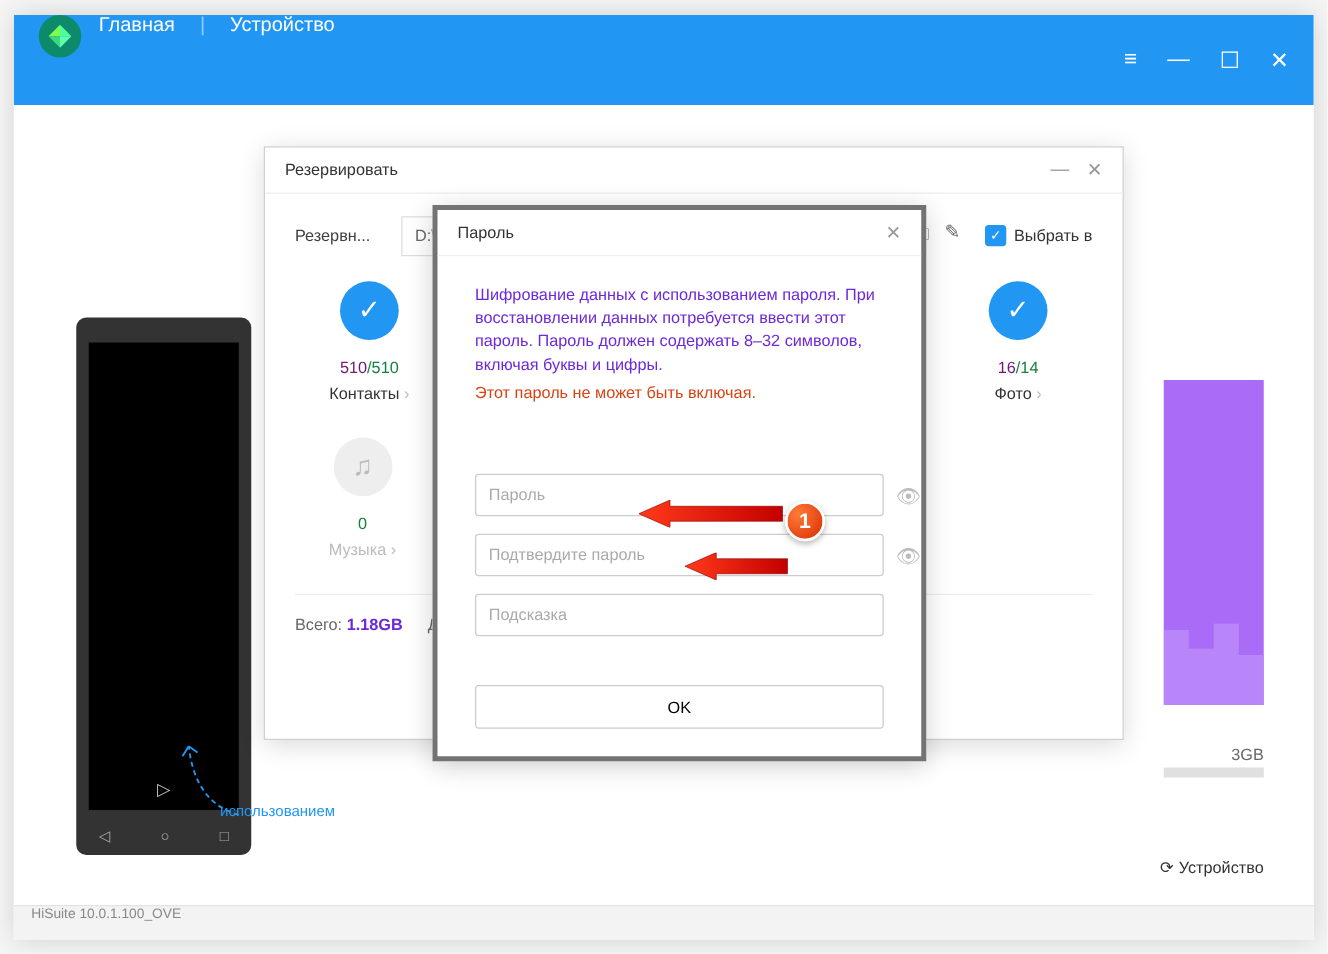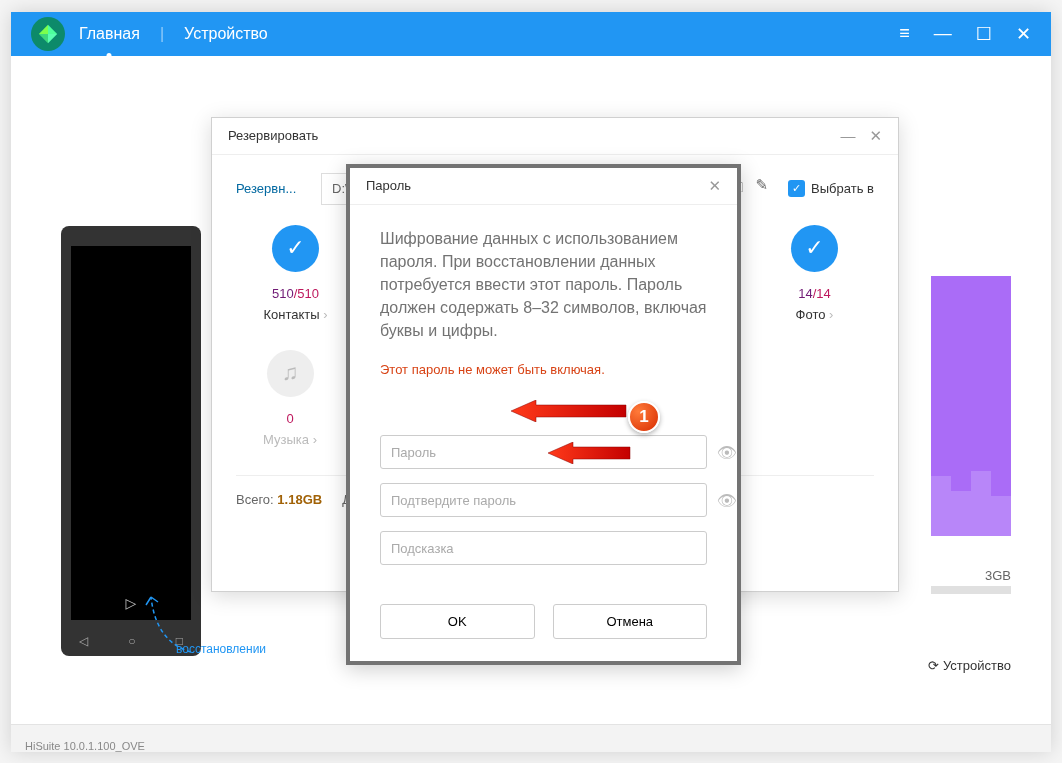--- a/index.html
+++ b/index.html
@@ -1,65 +1,65 @@
 <!DOCTYPE html>
 <html><head>
 <meta charset="utf-8">
 <style>
 *{margin:0;padding:0;box-sizing:border-box;font-family:Arial,sans-serif}
 body{background:#f5f5f5;display:flex;justify-content:center;align-items:center;min-height:100vh}
 .window{width:1040px;height:740px;background:#fff;box-shadow:0 0 20px rgba(0,0,0,.15);position:relative;overflow:hidden}
-.titlebar{height:44px;background:#2196f3;display:flex;align-items:center;padding:0 20px;color:#fff}
+.titlebar{height:72px;background:#2196f3;display:flex;padding:0 20px;color:#fff}
 .logo{width:34px;height:34px;background:#0d8a6a;border-radius:50%;display:flex;align-items:center;justify-content:center;margin-right:14px}
 .logo svg{width:22px;height:22px}
 .nav{display:flex;gap:20px;font-size:16px}
 .nav-item{cursor:pointer;position:relative}
 .nav-sep{color:rgba(255,255,255,.5)}
 .nav-dot{width:5px;height:5px;border-radius:50%;background:#fff;position:absolute;left:50%;bottom:-15px;transform:translateX(-50%)}
 .winctrl{margin-left:auto;display:flex;gap:24px;align-items:center}
 .winctrl span{cursor:pointer;font-size:18px;color:#fff}
 .content{padding:40px 50px;display:flex;gap:50px;position:relative;height:calc(100% - 60px - 28px)}
 .phone{width:140px;height:430px;background:#333;border-radius:8px;margin-top:130px;position:relative}
 .phone::before{content:"";position:absolute;top:20px;left:10px;right:10px;bottom:36px;background:#000}
 .phone-play{position:absolute;bottom:45px;left:50%;transform:translateX(-50%);color:#bbb;font-size:14px}
 .phone-bottom{position:absolute;bottom:8px;left:18px;right:18px;display:flex;justify-content:space-between;color:#aaa;font-size:12px}
 .arrow-curved{position:absolute;left:130px;top:575px;pointer-events:none}
 .link-text{position:absolute;left:165px;top:630px;color:#2196f3;font-size:12px;text-align:center}
 .backup-content{flex:1;position:relative}
 .fix-btn{position:absolute;right:-10px;top:562px;font-size:13px;color:#333}
 .storage{position:absolute;right:-10px;top:180px;width:80px;height:260px;background:#aa6cf7}
 .storage-gb{position:absolute;right:-10px;top:472px;font-size:13px;color:#666}
 .storage-bar{position:absolute;right:-10px;top:490px;width:80px;height:8px;background:#e0e0e0}
-.statusbar{position:absolute;bottom:0;left:0;right:0;height:28px;background:#f3f3f3;border-top:1px solid #e3e3e3;padding:0 14px;display:flex;align-items:flex-end;font-size:11px;color:#888}
+.statusbar{position:absolute;bottom:0;left:0;right:0;height:28px;background:#f3f3f3;border-top:1px solid #e3e3e3;padding:0 14px;display:flex;align-items:flex-start;font-size:11px;color:#888}
 .dialog{position:absolute;top:105px;left:200px;width:688px;background:#fff;border:1px solid #d0d0d0;box-shadow:0 4px 20px rgba(0,0,0,.15)}
 .dlg-title{padding:9px 16px;font-size:13px;color:#333;border-bottom:1px solid #eee;display:flex;align-items:center}
 .dlg-title .spacer{flex:1}
 .dlg-close{cursor:pointer;font-size:15px;color:#999}
 .dlg-min{cursor:pointer;font-size:15px;color:#999;margin-right:14px}
 .dlg-body{padding:18px 24px}
 .path-row{display:flex;align-items:center;gap:10px;margin-bottom:20px}
-.path-label{font-size:13px;color:#0369a1;width:75px}
+.path-label{font-size:13px;color:#404040;width:75px}
 .path-input{flex:1;border:1px solid #ddd;padding:6px 10px;font-size:13px;color:#666;height:32px}
 .path-icons{display:flex;gap:12px;color:#666;font-size:15px}
 .checkbox-row{display:flex;align-items:center;gap:6px;font-size:13px;color:#333;margin-left:10px}
 .checkbox-row .chk{width:17px;height:17px;background:#2196f3;border-radius:3px;display:flex;align-items:center;justify-content:center;color:#fff;font-size:11px}
 .items-row{display:flex;gap:95px;margin-bottom:28px;justify-content:center}
 .item{text-align:center;width:78px}
 .item-circle{width:47px;height:47px;border-radius:50%;margin:0 auto 14px;display:flex;align-items:center;justify-content:center;font-size:22px}
 .item-circle.blue{background:#2196f3;color:#fff}
 .item-circle.gray{background:#eee;color:#bbb}
 .item-count{font-size:13px;margin-bottom:6px}
 .item-count .cur{color:#701a75}
-.item-count .tot{color:#be185d}
+.item-count .tot{color:#15803d}
 .item-name{font-size:13px;color:#333}
 .bottom-row{border-top:1px solid #eee;padding-top:16px;display:flex;align-items:center;font-size:13px;color:#666;gap:20px}
 .reserve-btn{display:block;margin:28px auto 0;background:#2196f3;color:#fff;border:none;padding:11px 30px;font-size:14px;border-radius:3px;cursor:pointer}
 .dialog2{position:absolute;top:152px;left:335px;width:395px;background:#fff;border:4px solid #737373;box-shadow:0 4px 20px rgba(0,0,0,.2)}
 .dlg2-body{padding:22px 30px}
-.dlg2-text{font-size:16px;color:#737373;line-height:1.45;margin-bottom:20px}
+.dlg2-text{font-size:13px;color:#6d28d9;line-height:1.45;margin-bottom:4px}
 .dlg2-warn{font-size:13px;color:#d84315;margin-bottom:58px}
 .input-row{position:relative;margin-bottom:14px}
 .pwd-input{width:100%;border:1px solid #ccc;border-radius:3px;padding:8px 10px;font-size:13px;height:34px}
 .pwd-input::placeholder{color:#aaa}
 .eye{position:absolute;right:-30px;top:8px;color:#bbb;font-size:16px;cursor:pointer}
 .dlg2-btns{display:flex;gap:18px;justify-content:center;margin-top:39px}
 .dlg2-btn{flex:1;padding:9px 0;border:1px solid #ccc;background:#fff;font-size:13px;border-radius:3px;cursor:pointer}
 .marker{position:absolute;width:32px;height:32px;border-radius:50%;background:radial-gradient(circle at 30% 30%,#ff7b3a,#d82c00);border:2px solid #fff;box-shadow:0 2px 5px rgba(0,0,0,.3);color:#fff;font-weight:bold;display:flex;align-items:center;justify-content:center;font-size:17px;z-index:50}
 .red-arrow{position:absolute;z-index:45}
 </style>
@@ -107,21 +107,21 @@
       <div class="storage-gb">3GB</div>
       <div class="storage-bar"></div>
       <div class="fix-btn"><span style="margin-right:4px">⟳</span><span>Устройство</span></div>
     </div>
   </div>
 
   <svg class="arrow-curved" width="60" height="70">
       <path d="M50 65 Q 15 55 10 10" stroke="#2196f3" stroke-width="1.5" fill="none" stroke-dasharray="4 3"></path>
       <path d="M10 10 L5 18 M10 10 L17 15" stroke="#2196f3" stroke-width="1.5" fill="none"></path>
     </svg>
-  <div class="link-text">восстановлении</div>
+  <div class="link-text">использованием</div>
 
   <div class="statusbar">
       <span>HiSuite 10.0.1.100_OVE</span>
     </div>
 
   <div class="dialog">
     <div class="dlg-title">
       <span>Резервировать</span>
         <span class="spacer"></span>
       <span class="dlg-min">—</span>
@@ -152,39 +152,39 @@
           <div class="item-name">Со</div>
         </div>
         <div class="item">
           <div class="item-count">&nbsp;</div>
             <div class="item-count">&nbsp;</div>
             <div class="item-count">&nbsp;</div>
           <div class="item-name">ь</div>
         </div>
         <div class="item">
           <div class="item-circle blue">✓</div>
-          <div class="item-count"><span class="cur">14</span><span class="tot">/14</span></div>
+          <div class="item-count"><span class="cur">16</span><span class="tot">/14</span></div>
           <div class="item-name"><span>Фото</span> <span style="color:#bbb">›</span></div>
         </div>
       </div>
       <div class="items-row" style="gap:95px;justify-content:flex-start;padding-left:15px">
         <div class="item">
           <div class="item-circle gray">♫</div>
           <div class="item-count"><span class="tot">0</span></div>
           <div class="item-name" style="color:#bbb"><span>Музыка</span> <span>›</span></div>
         </div>
         <div class="item">
           <div class="item-count">&nbsp;</div>
             <div class="item-count">&nbsp;</div>
             <div class="item-count">&nbsp;</div>
           <div class="item-name">В</div>
         </div>
       </div>
       <div class="bottom-row">
-        <span><span>Всего:</span> <b style="color:#a16207">1.18GB</b></span>
+        <span><span>Всего:</span> <b style="color:#6d28d9">1.18GB</b></span>
         <span>Д</span>
       </div>
       <button class="reserve-btn">Резервировать</button>
     </div>
   </div>
 
   <div class="dialog2">
     <div class="dlg-title">
       <span>Пароль</span>
         <span class="spacer"></span>
@@ -199,21 +199,20 @@
       </div>
       <div class="input-row">
         <input class="pwd-input" placeholder="Подтвердите пароль" style="">
         <span class="eye">👁</span>
       </div>
       <div class="input-row">
         <input class="pwd-input" placeholder="Подсказка" style="">
       </div>
       <div class="dlg2-btns">
         <button class="dlg2-btn">OK</button>
-        <button class="dlg2-btn">Отмена</button>
       </div>
     </div>
   </div>
 
   <svg class="red-arrow" style="left:500px;top:388px" width="120" height="22">
       <defs>
         <linearGradient id="rg">
           <stop offset="0%" stop-color="#ff3a1a"></stop>
           <stop offset="100%" stop-color="#c40000"></stop>
         </linearGradient>

